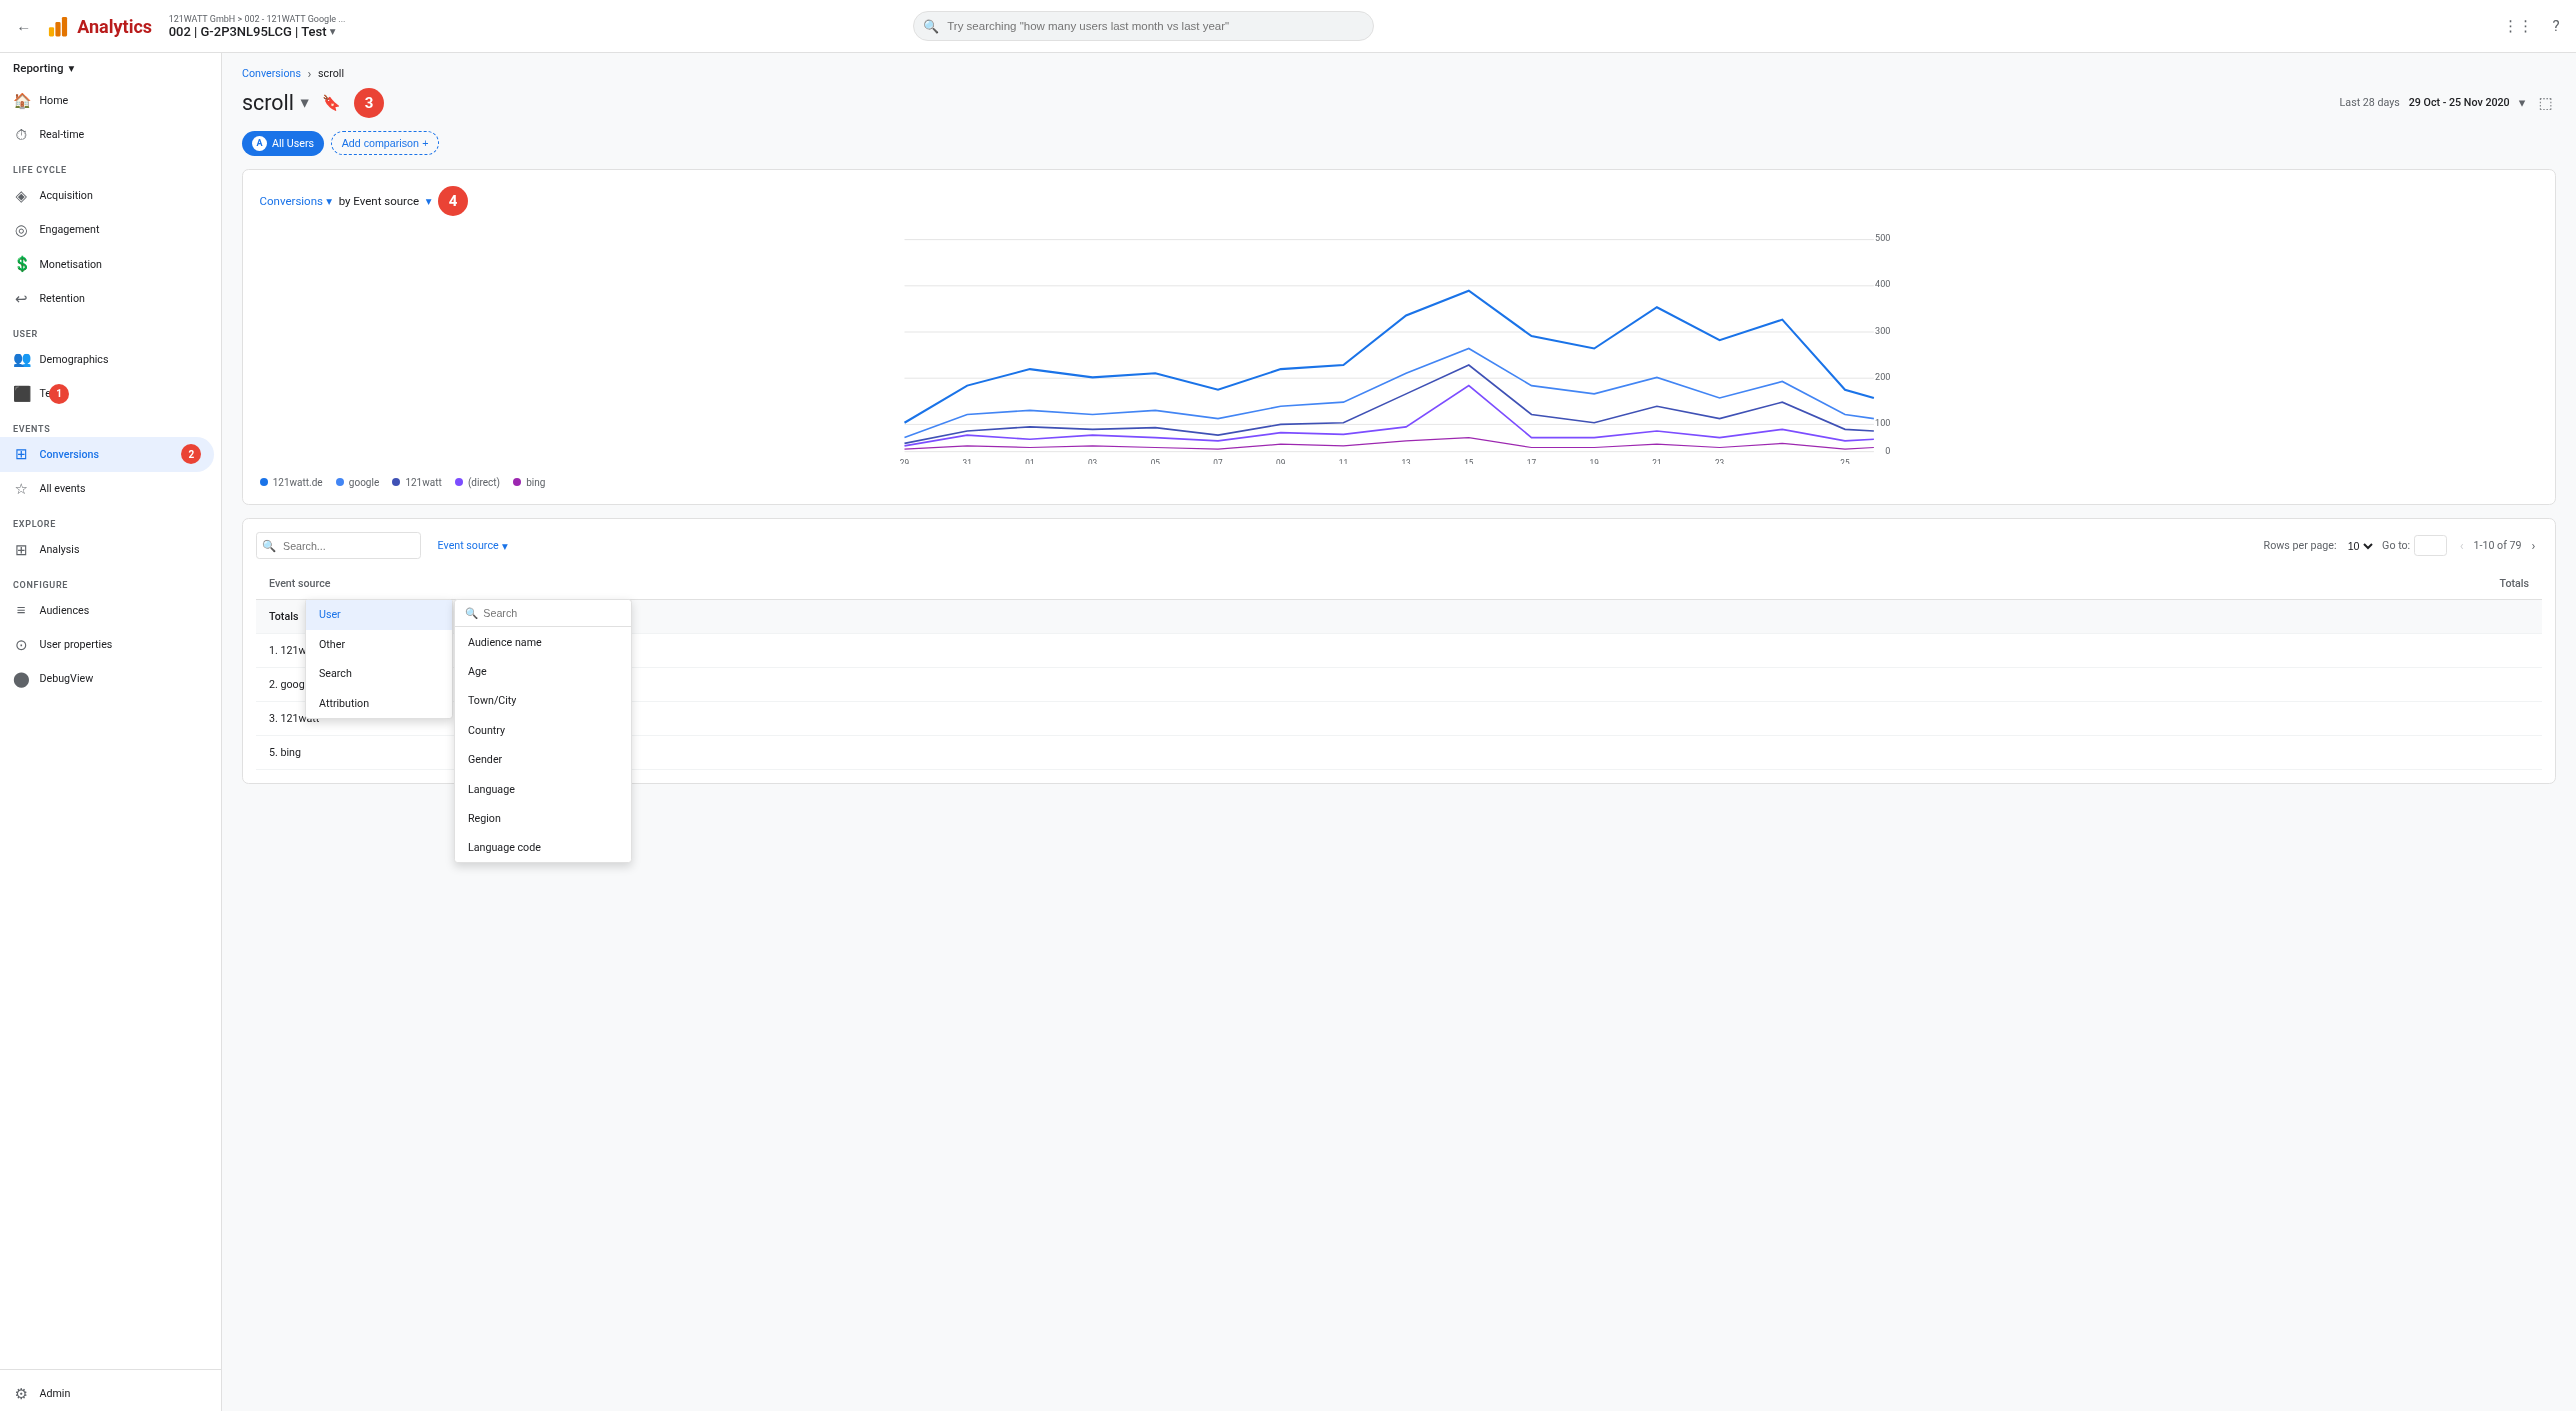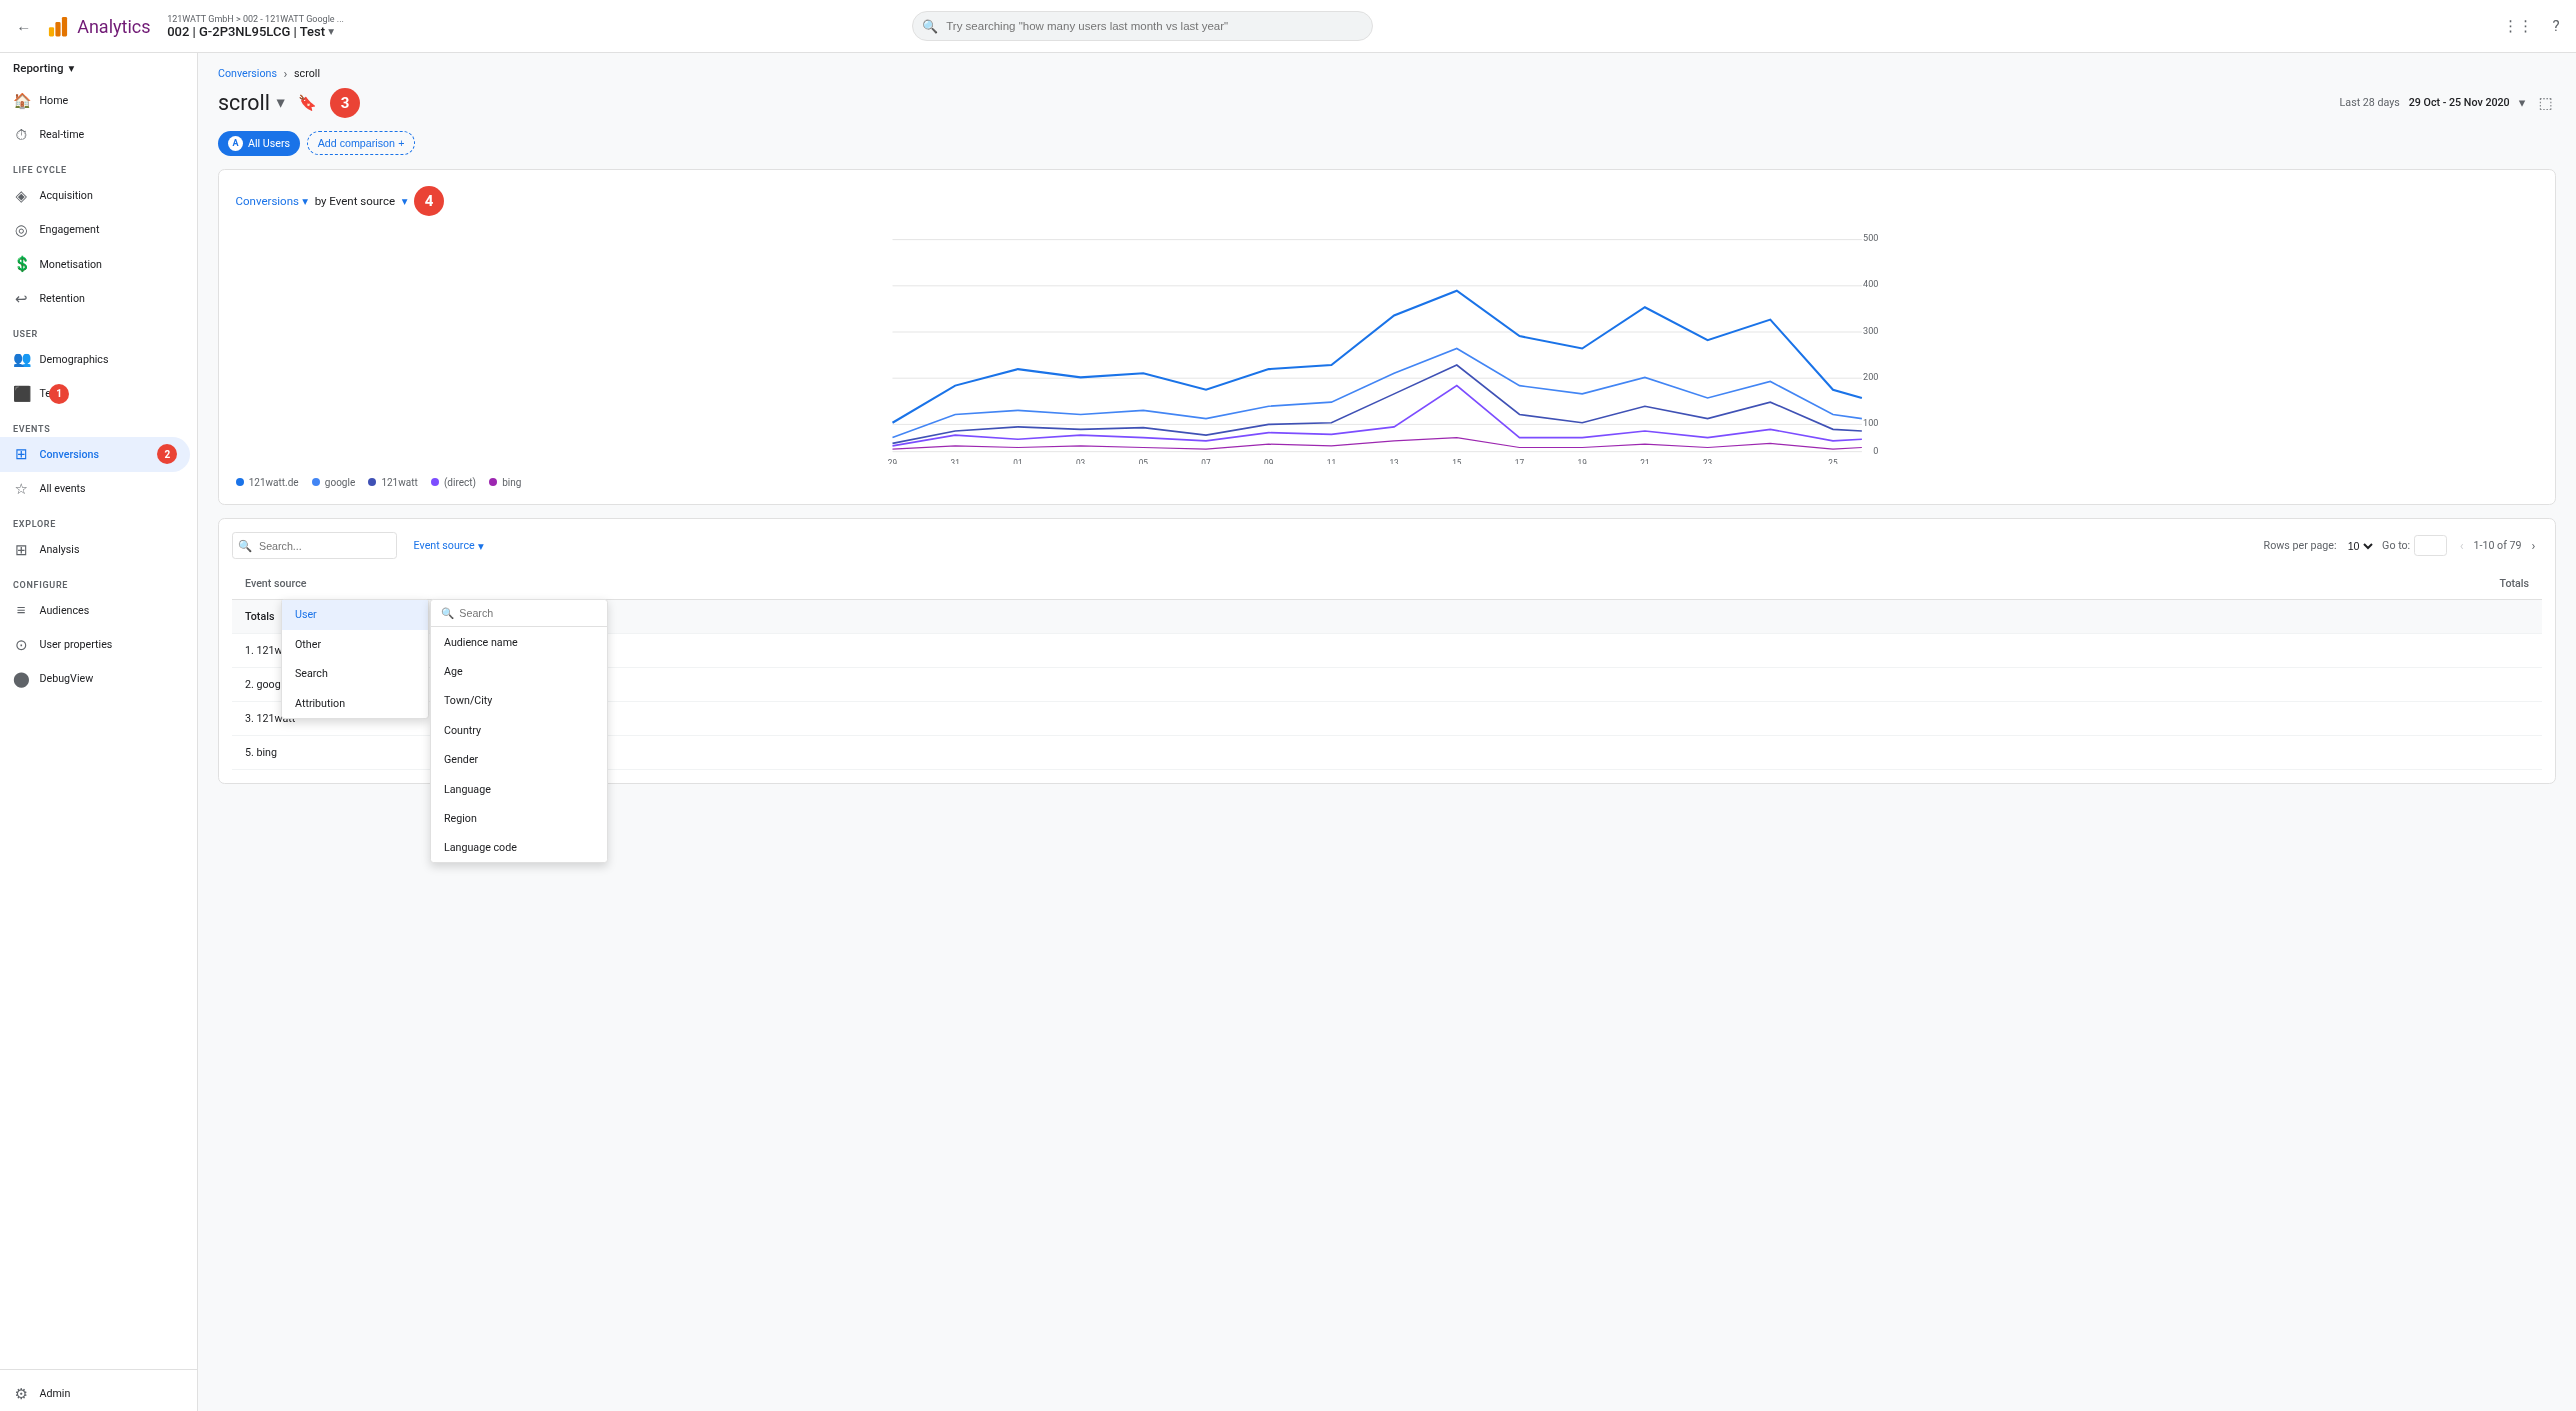--- a/index.html
+++ b/index.html
@@ -3,36 +3,36 @@
   <meta charset="utf-8">
   <style>
     * { box-sizing: border-box; margin: 0; padding: 0; }
     body { font-family: 'Google Sans', Roboto, Arial, sans-serif; font-size: 10.7px; color: #202124; background: #f8f9fa; display: flex; flex-direction: column; height: 100vh; overflow: hidden; }
 
     
     .topbar { display: flex; align-items: center; background: #fff; border-bottom: 0.8px solid #e0e0e0; height: 53px; padding: 0 13px; gap: 10px; flex-shrink: 0; }
     .topbar-back { color: #5f6368; font-size: 16.5px; cursor: pointer; padding: 3.3px; }
     .topbar-logo { display: flex; align-items: center; gap: 6.6px; }
     .topbar-logo-icon { width: 26px; height: 26px; }
-    .topbar-app-name { font-size: 18px; color: #701a75; font-weight: 400; }
+    .topbar-app-name { font-size: 18px; color: #b91c1c; font-weight: 700; }
     .topbar-account { display: flex; flex-direction: column; margin-left: 6.6px; }
     .topbar-account-path { font-size: 9px; color: #5f6368; }
     .topbar-account-name { font-size: 13px; font-weight: 500; color: #202124; display: flex; align-items: center; gap: 3.3px; }
     .topbar-account-name .chevron { font-size: 11.5px; color: #5f6368; }
     .topbar-search { flex: 1; max-width: 461px; margin: 0 auto; }
     .topbar-search input { width: 100%; padding: 8.2px 13px 8.2px 33px; border: 0.8px solid #e0e0e0; border-radius: 20px; font-size: 11.5px; background: #f1f3f4; color: #202124; outline: none; }
     .topbar-search-wrap { position: relative; }
     .topbar-search-wrap .search-icon { position: absolute; left: 10px; top: 50%; transform: translateY(-50%); color: #5f6368; font-size: 13px; }
     .topbar-actions { display: flex; align-items: center; gap: 13px; margin-left: auto; color: #5f6368; font-size: 16.5px; }
 
     
     .main-layout { display: flex; flex: 1; overflow: hidden; }
 
     
-    .sidebar { width: 198px; background: #fff; border-right: 0.8px solid #e0e0e0; display: flex; flex-direction: column; overflow-y: auto; flex-shrink: 0; }
+    .sidebar { width: 222px; background: #fff; border-right: 0.8px solid #e0e0e0; display: flex; flex-direction: column; overflow-y: auto; flex-shrink: 0; }
     .sidebar-section-label { font-size: 9px; font-weight: 600; color: #5f6368; padding: 13px 13px 3.3px 13px; letter-spacing: 0.7px; text-transform: uppercase; }
     .sidebar-item { display: flex; align-items: center; gap: 10px; padding: 8.2px 13px; cursor: pointer; border-radius: 0 20px 20px 0; margin-right: 6.6px; color: #202124; font-size: 10.7px; position: relative; }
     .sidebar-item.active { background: #e8f0fe; color: #1a73e8; font-weight: 500; }
     .sidebar-item .item-icon { font-size: 15px; color: #5f6368; width: 16.5px; text-align: center; }
     .sidebar-item.active .item-icon { color: #1a73e8; }
     .sidebar-item .badge { width: 20px; height: 20px; background: #ea4335; color: white; border-radius: 50%; font-size: 10px; font-weight: 700; display: flex; align-items: center; justify-content: center; position: absolute; left: 49px; top: 50%; transform: translateY(-50%); }
     .sidebar-item .badge2 { width: 20px; height: 20px; background: #ea4335; color: white; border-radius: 50%; font-size: 10px; font-weight: 700; display: flex; align-items: center; justify-content: center; position: absolute; right: 13px; top: 50%; transform: translateY(-50%); }
     .sidebar-reporting { display: flex; align-items: center; gap: 5px; padding: 8.2px 13px; cursor: pointer; font-size: 11.5px; font-weight: 500; color: #202124; }
     .sidebar-divider { height: 0.8px; background: #e0e0e0; margin: 6.6px 0; }
     .sidebar-bottom { margin-top: auto; }

